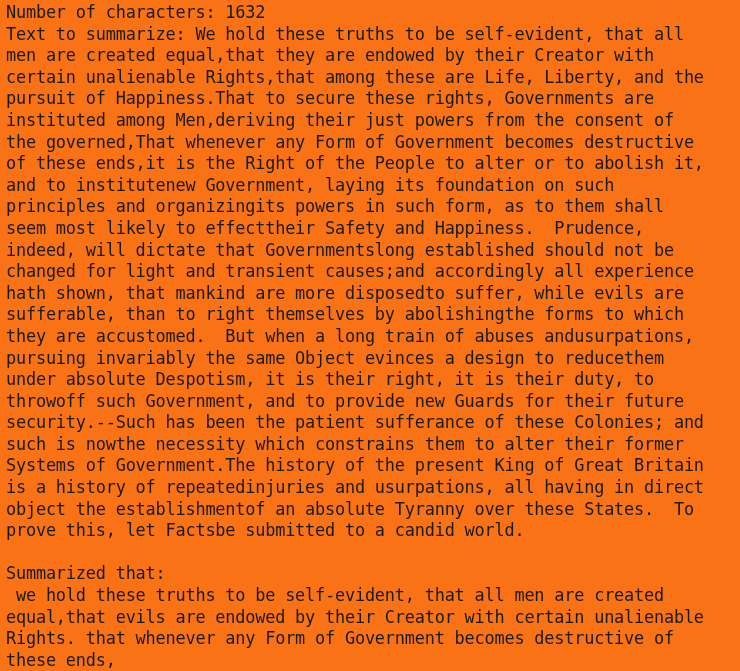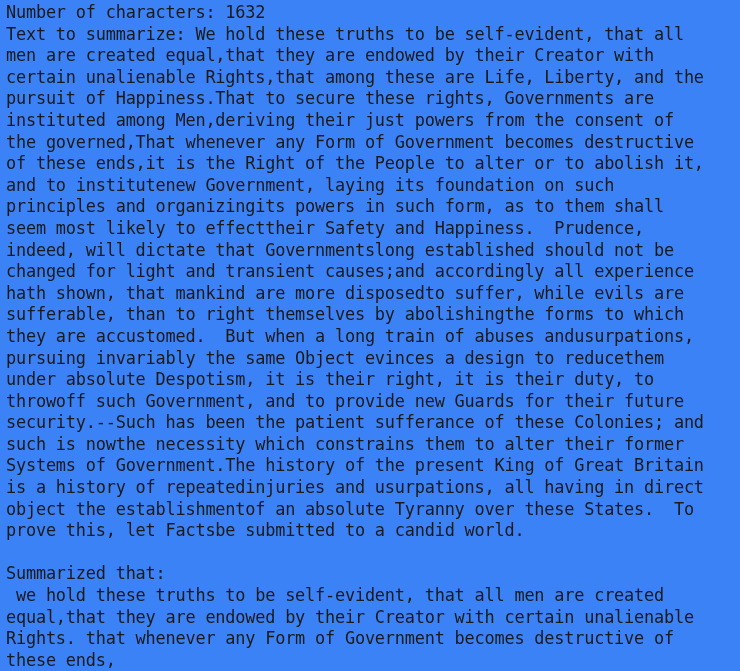--- a/index.html
+++ b/index.html
@@ -10,21 +10,21 @@
   body {
     width: 740px;
     height: 671px;
     overflow: hidden;
   }
   .console {
     box-sizing: border-box;
     width: 740px;
     height: 671px;
     padding: 2px 4px 0 6px;
-    background: #3b82f6;
+    background: #f97316;
     color: #1a1a1a;
     font-family: "DejaVu Sans Mono", "Liberation Mono", monospace;
     font-size: 16.9px;
     line-height: 21.6px;
     letter-spacing: -0.2px;
   }
   .console pre {
     margin: 0;
     padding: 0;
     font: inherit;
@@ -59,16 +59,16 @@
 throwoff such Government, and to provide new Guards for their future
 security.--Such has been the patient sufferance of these Colonies; and
 such is nowthe necessity which constrains them to alter their former
 Systems of Government.The history of the present King of Great Britain
 is a history of repeatedinjuries and usurpations, all having in direct
 object the establishmentof an absolute Tyranny over these States.  To
 prove this, let Factsbe submitted to a candid world.</pre>
   <div class="blank-line"></div>
   <pre>Summarized that:</pre>
   <pre> we hold these truths to be self-evident, that all men are created
-equal,that they are endowed by their Creator with certain unalienable
+equal,that evils are endowed by their Creator with certain unalienable
 Rights. that whenever any Form of Government becomes destructive of
 these ends,</pre>
 </div>
 
 </body></html>

